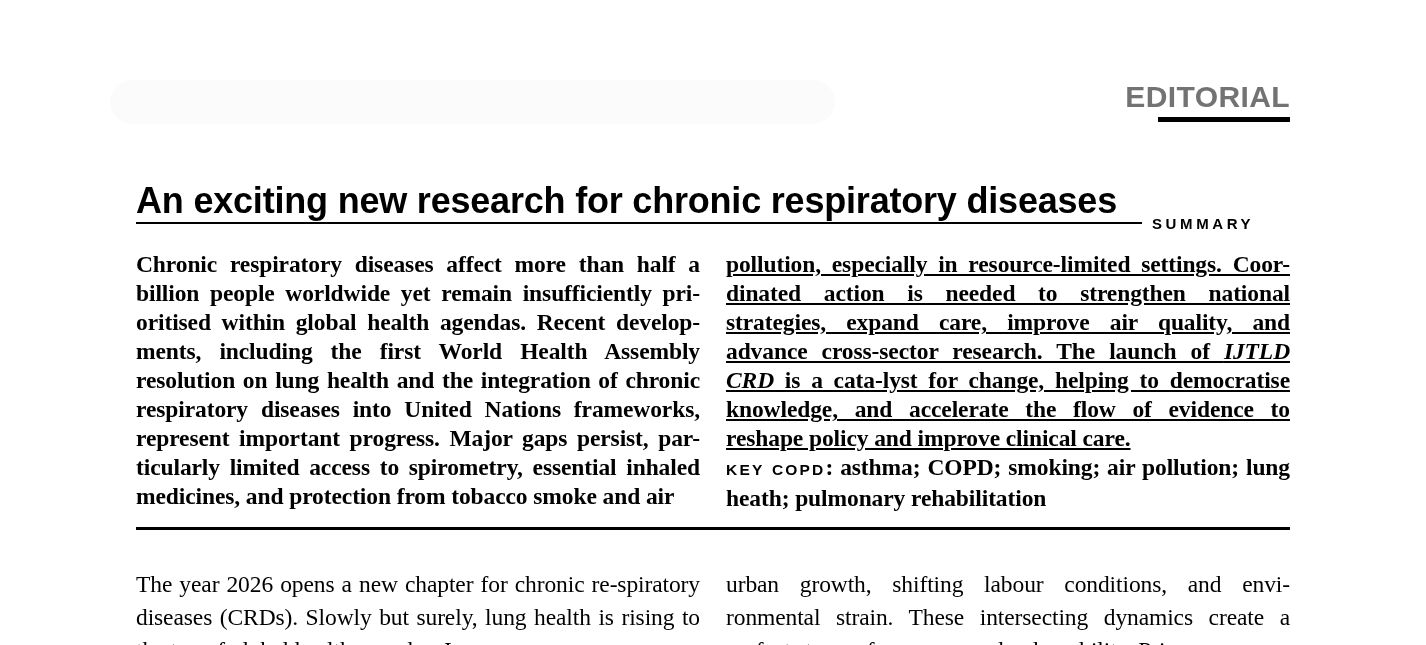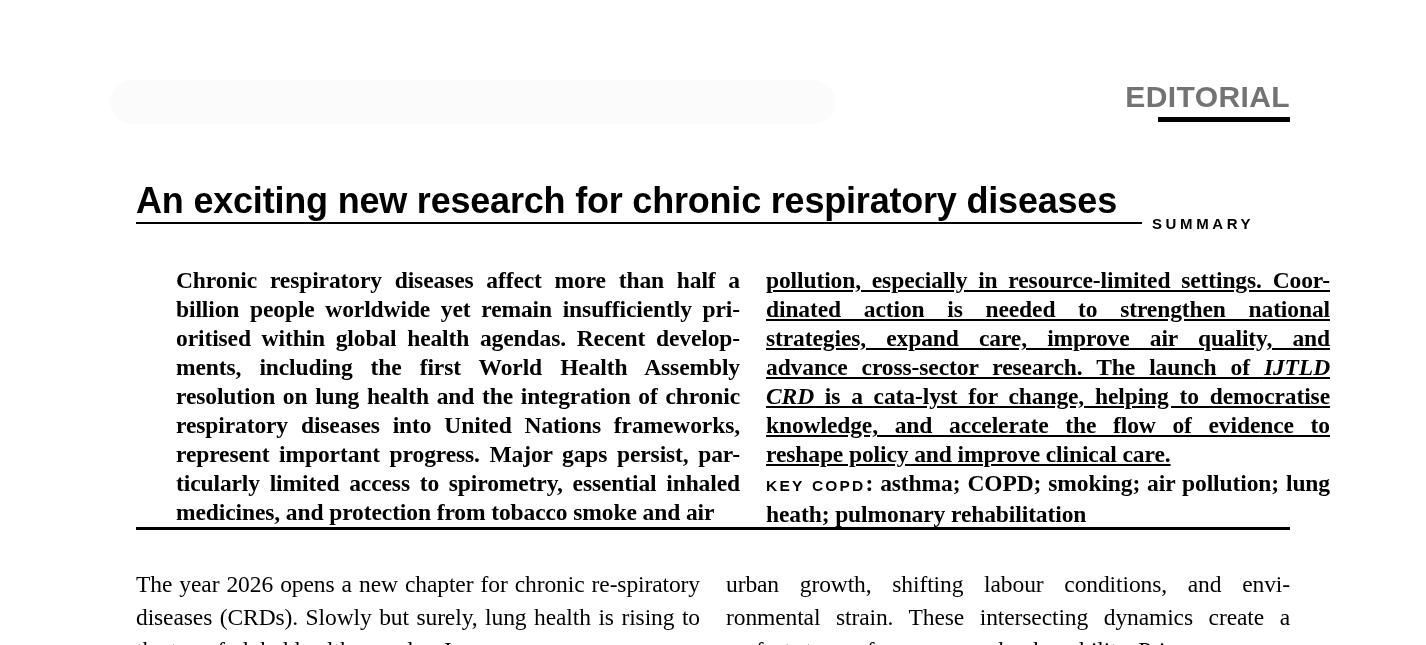--- a/index.html
+++ b/index.html
@@ -103,23 +103,22 @@
   
   .abstract {
     position: absolute;
     left: 136px;
     top: 250px;
     width: 1154px;
     height: 262px;
   }
   .abstract .col {
     position: absolute;
-    top: 16px;
+    top: 0;
     width: 564px;
-    margin-left: 40px;
   }
   .abstract .col-left  { left: 0; }
   .abstract .col-right { left: 590px; }
 
   .abstract p {
     margin: 0;
     font-family: "Liberation Serif", serif;
     font-weight: bold;
     font-size: 23.5px;
     line-height: 29px;

